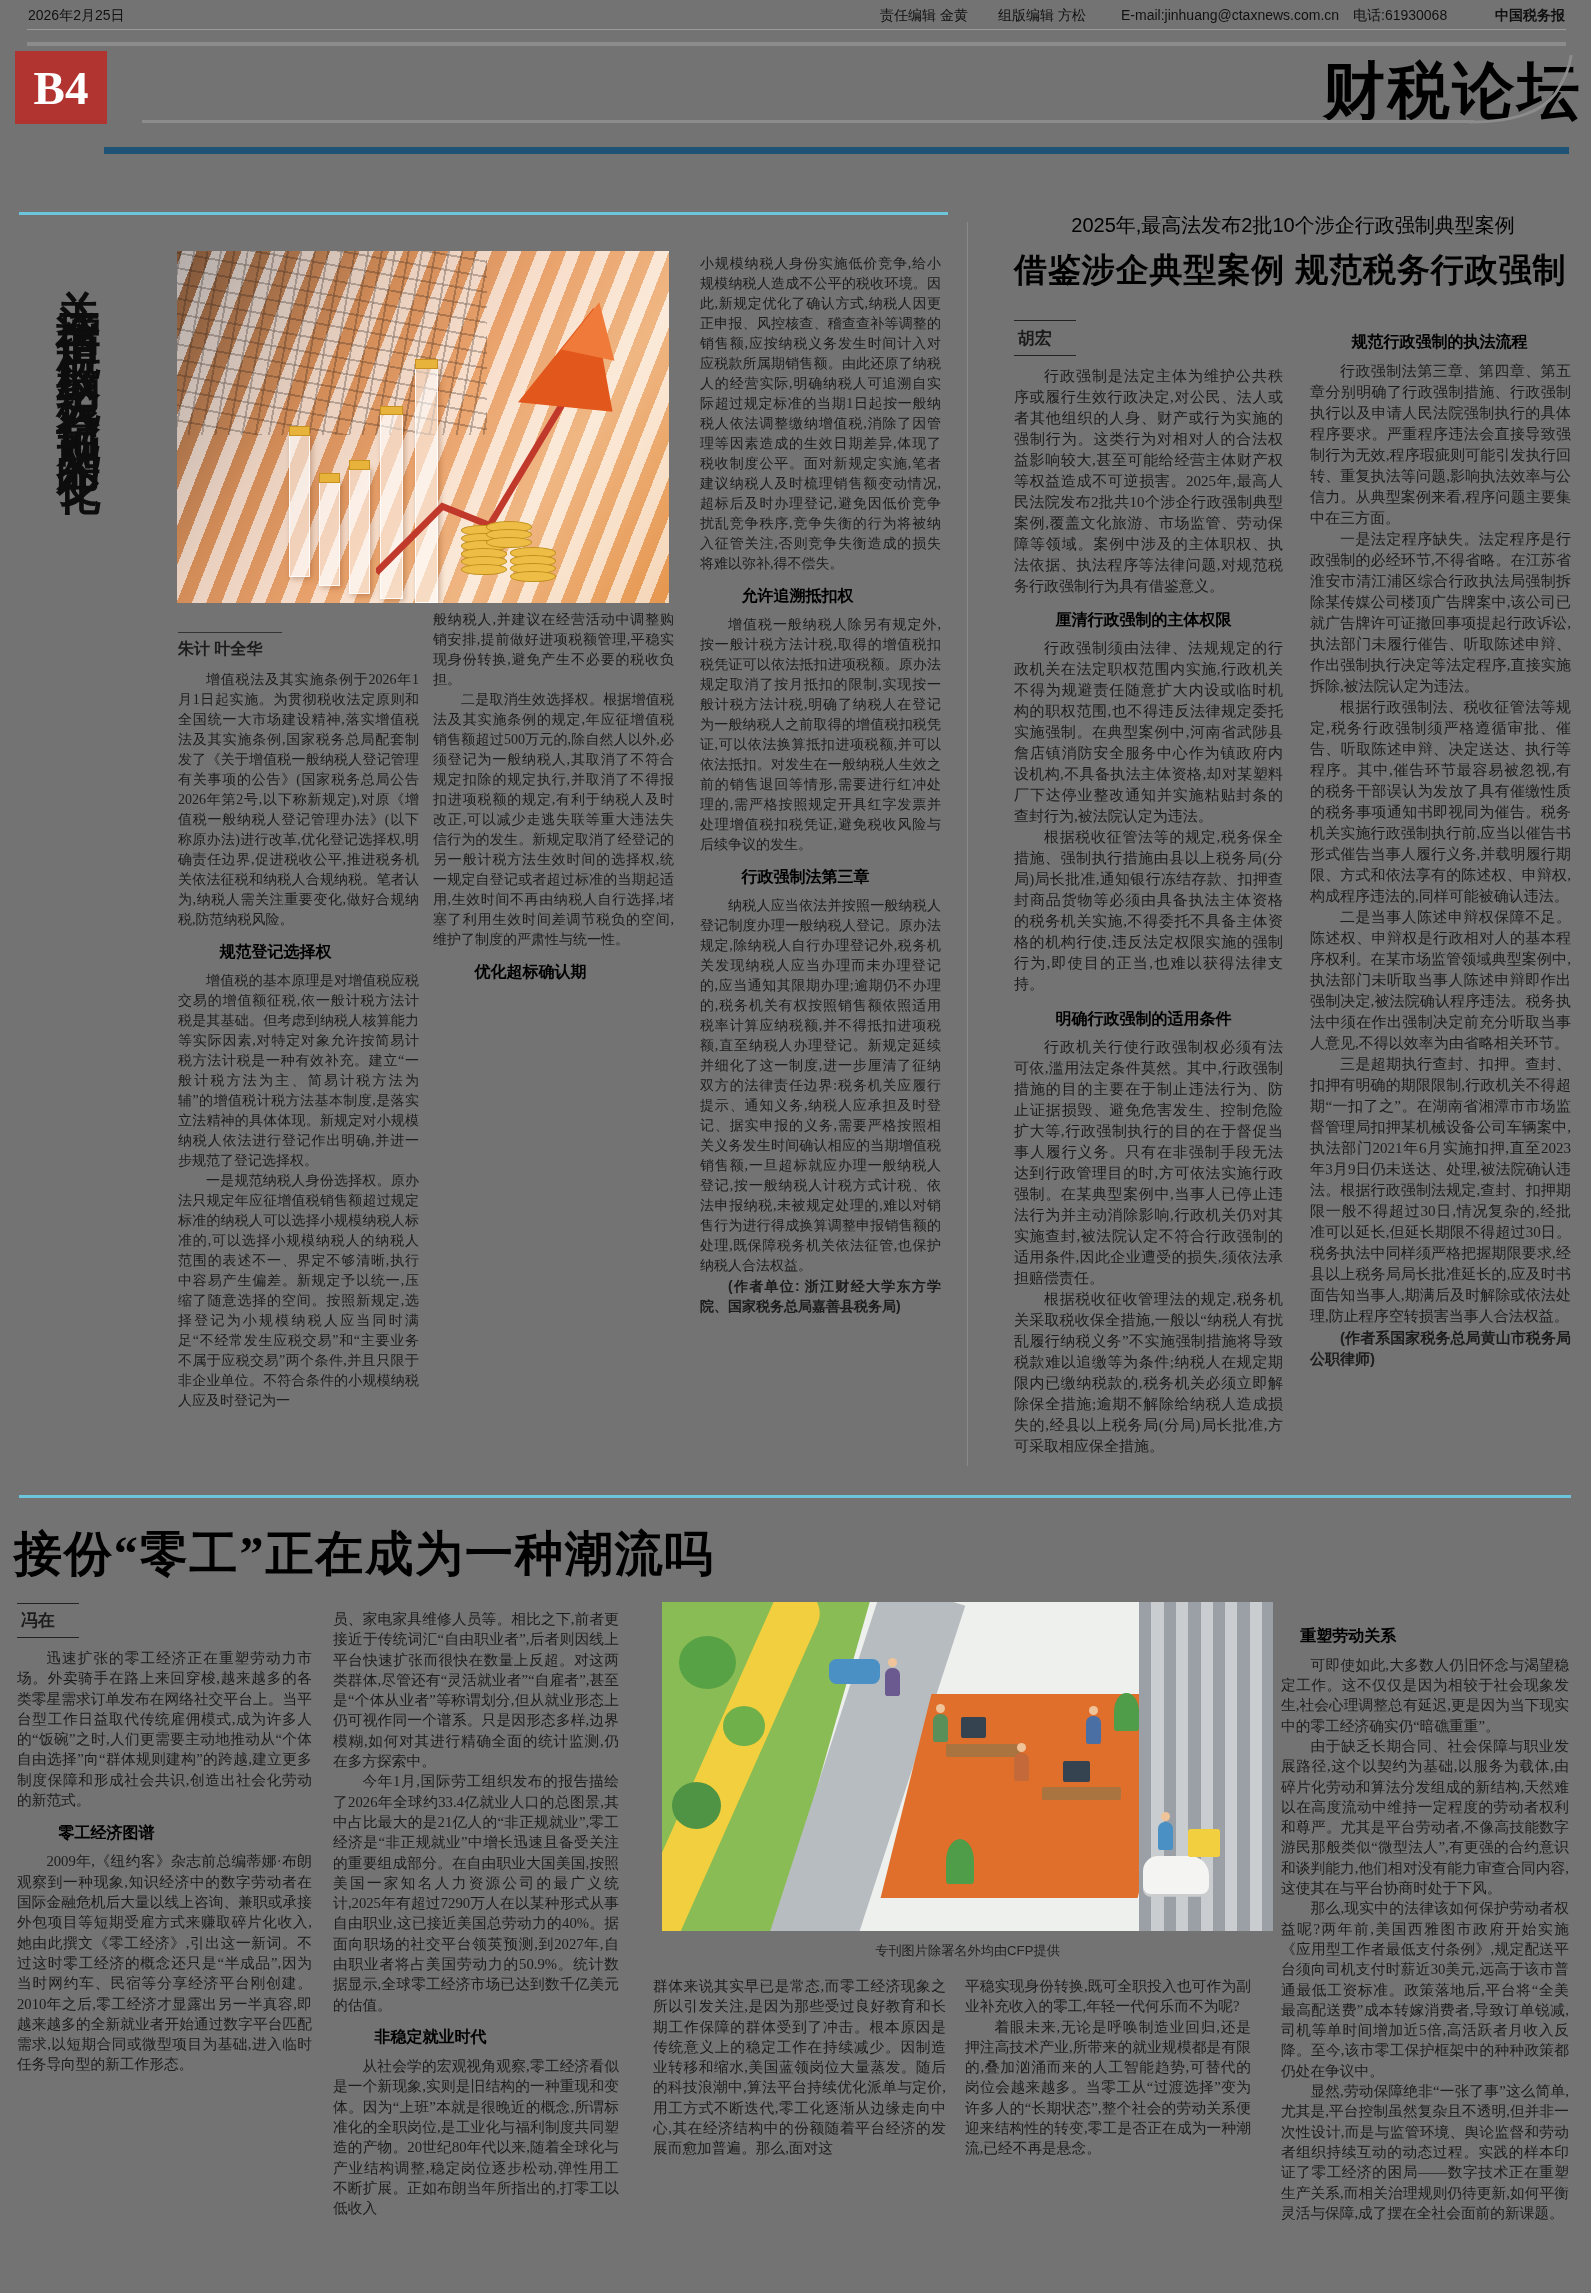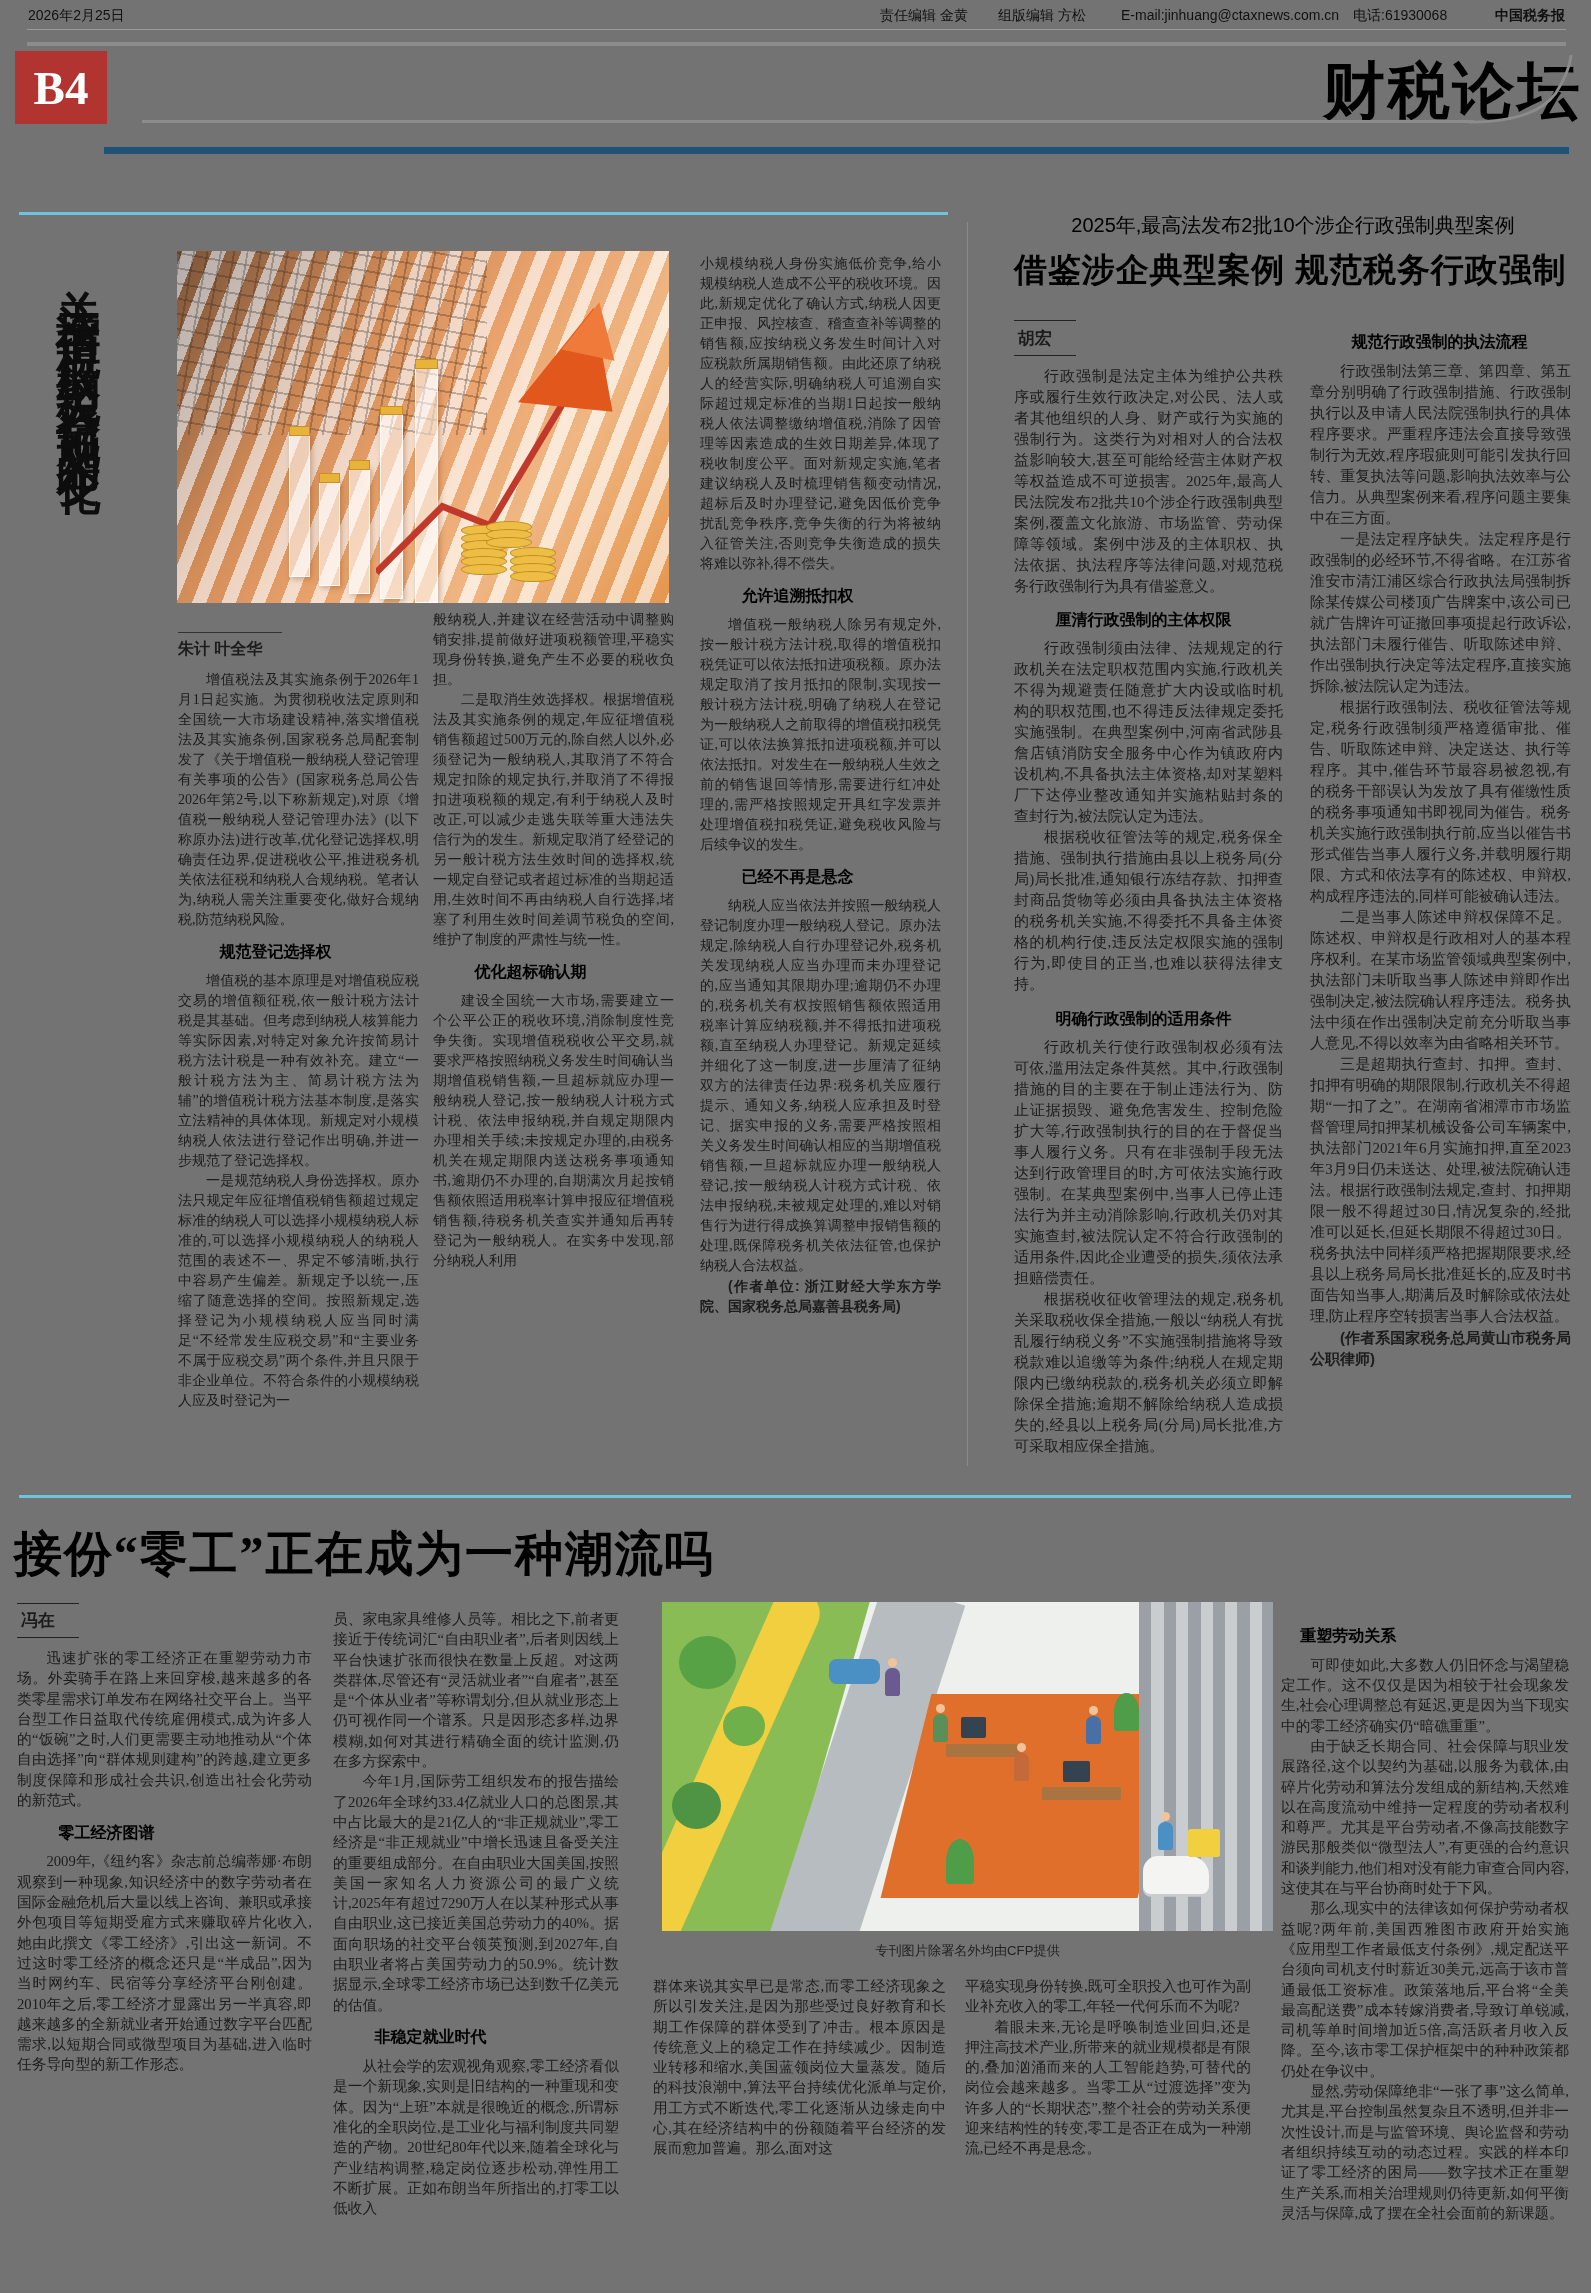--- a/index.html
+++ b/index.html
@@ -145,27 +145,26 @@
     <div class="byline1">朱计 叶全华</div>
     <p>增值税法及其实施条例于2026年1月1日起实施。为贯彻税收法定原则和全国统一大市场建设精神,落实增值税法及其实施条例,国家税务总局配套制发了《关于增值税一般纳税人登记管理有关事项的公告》(国家税务总局公告2026年第2号,以下称新规定),对原《增值税一般纳税人登记管理办法》(以下称原办法)进行改革,优化登记选择权,明确责任边界,促进税收公平,推进税务机关依法征税和纳税人合规纳税。笔者认为,纳税人需关注重要变化,做好合规纳税,防范纳税风险。</p>
     <div class="subhead">规范登记选择权</div>
     <p>增值税的基本原理是对增值税应税交易的增值额征税,依一般计税方法计税是其基础。但考虑到纳税人核算能力等实际因素,对特定对象允许按简易计税方法计税是一种有效补充。建立“一般计税方法为主、简易计税方法为辅”的增值税计税方法基本制度,是落实立法精神的具体体现。新规定对小规模纳税人依法进行登记作出明确,并进一步规范了登记选择权。</p>
     <p>一是规范纳税人身份选择权。原办法只规定年应征增值税销售额超过规定标准的纳税人可以选择小规模纳税人标准的,可以选择小规模纳税人的纳税人范围的表述不一、界定不够清晰,执行中容易产生偏差。新规定予以统一,压缩了随意选择的空间。按照新规定,选择登记为小规模纳税人应当同时满足“不经常发生应税交易”和“主要业务不属于应税交易”两个条件,并且只限于非企业单位。不符合条件的小规模纳税人应及时登记为一</p>
   </div>
   <div class="col a1col" style="left:433px;top:610px;height:856px;">
     <p style="text-indent:0;">般纳税人,并建议在经营活动中调整购销安排,提前做好进项税额管理,平稳实现身份转换,避免产生不必要的税收负担。</p>
     <p>二是取消生效选择权。根据增值税法及其实施条例的规定,年应征增值税销售额超过500万元的,除自然人以外,必须登记为一般纳税人,其取消了不符合规定扣除的规定执行,并取消了不得报扣进项税额的规定,有利于纳税人及时改正,可以减少走逃失联等重大违法失信行为的发生。新规定取消了经登记的另一般计税方法生效时间的选择权,统一规定自登记或者超过标准的当期起适用,生效时间不再由纳税人自行选择,堵塞了利用生效时间差调节税负的空间,维护了制度的严肃性与统一性。</p>
     <div class="subhead">优化超标确认期</div>
-    <p>建设全国统一大市场,需要建立一个公平公正的税收环境,消除制度性竞争失衡。实现增值税税收公平交易,就要求严格按照纳税义务发生时间确认当期增值税销售额,一旦超标就应办理一般纳税人登记,按一般纳税人计税方式计税、依法申报纳税,并自规定期限内办理相关手续;未按规定办理的,由税务机关在规定期限内送达税务事项通知书,逾期仍不办理的,自期满次月起按销售额依照适用税率计算申报应征增值税销售额,待税务机关查实并通知后再转登记为一般纳税人。在实务中发现,部分纳税人利用</p>
   </div>
   <div class="col a1col" style="left:700px;top:254px;height:1213px;">
     <p style="text-indent:0;">小规模纳税人身份实施低价竞争,给小规模纳税人造成不公平的税收环境。因此,新规定优化了确认方式,纳税人因更正申报、风控核查、稽查查补等调整的销售额,应按纳税义务发生时间计入对应税款所属期销售额。由此还原了纳税人的经营实际,明确纳税人可追溯自实际超过规定标准的当期1日起按一般纳税人依法调整缴纳增值税,消除了因管理等因素造成的生效日期差异,体现了税收制度公平。面对新规定实施,笔者建议纳税人及时梳理销售额变动情况,超标后及时办理登记,避免因低价竞争扰乱竞争秩序,竞争失衡的行为将被纳入征管关注,否则竞争失衡造成的损失将难以弥补,得不偿失。</p>
     <div class="subhead">允许追溯抵扣权</div>
     <p>增值税一般纳税人除另有规定外,按一般计税方法计税,取得的增值税扣税凭证可以依法抵扣进项税额。原办法规定取消了按月抵扣的限制,实现按一般计税方法计税,明确了纳税人在登记为一般纳税人之前取得的增值税扣税凭证,可以依法换算抵扣进项税额,并可以依法抵扣。对发生在一般纳税人生效之前的销售退回等情形,需要进行红冲处理的,需严格按照规定开具红字发票并处理增值税扣税凭证,避免税收风险与后续争议的发生。</p>
-    <div class="subhead">已经不再是悬念</div>
+    <div class="subhead">行政强制法第三章</div>
     <p>纳税人应当依法并按照一般纳税人登记制度办理一般纳税人登记。原办法规定,除纳税人自行办理登记外,税务机关发现纳税人应当办理而未办理登记的,应当通知其限期办理;逾期仍不办理的,税务机关有权按照销售额依照适用税率计算应纳税额,并不得抵扣进项税额,直至纳税人办理登记。新规定延续并细化了这一制度,进一步厘清了征纳双方的法律责任边界:税务机关应履行提示、通知义务,纳税人应承担及时登记、据实申报的义务,需要严格按照相关义务发生时间确认相应的当期增值税销售额,一旦超标就应办理一般纳税人登记,按一般纳税人计税方式计税、依法申报纳税,未被规定处理的,难以对销售行为进行得成换算调整申报销售额的处理,既保障税务机关依法征管,也保护纳税人合法权益。</p>
     <p class="author" style="text-indent:2em;">(作者单位: 浙江财经大学东方学院、国家税务总局嘉善县税务局)</p>
   </div>
 
   <div class="abs kicker" style="left:1014px;top:212px;width:558px;">2025年,最高法发布2批10个涉企行政强制典型案例</div>
   <div class="abs head2" style="left:1014px;top:248px;width:568px;">借鉴涉企典型案例  规范税务行政强制</div>
 
   <div class="col a2col" style="left:1014px;top:320px;width:269px;height:1147px;">
     <div class="byline-box">胡宏</div>
     <p>行政强制是法定主体为维护公共秩序或履行生效行政决定,对公民、法人或者其他组织的人身、财产或行为实施的强制行为。这类行为对相对人的合法权益影响较大,甚至可能给经营主体财产权等权益造成不可逆损害。2025年,最高人民法院发布2批共10个涉企行政强制典型案例,覆盖文化旅游、市场监管、劳动保障等领域。案例中涉及的主体职权、执法依据、执法程序等法律问题,对规范税务行政强制行为具有借鉴意义。</p>

